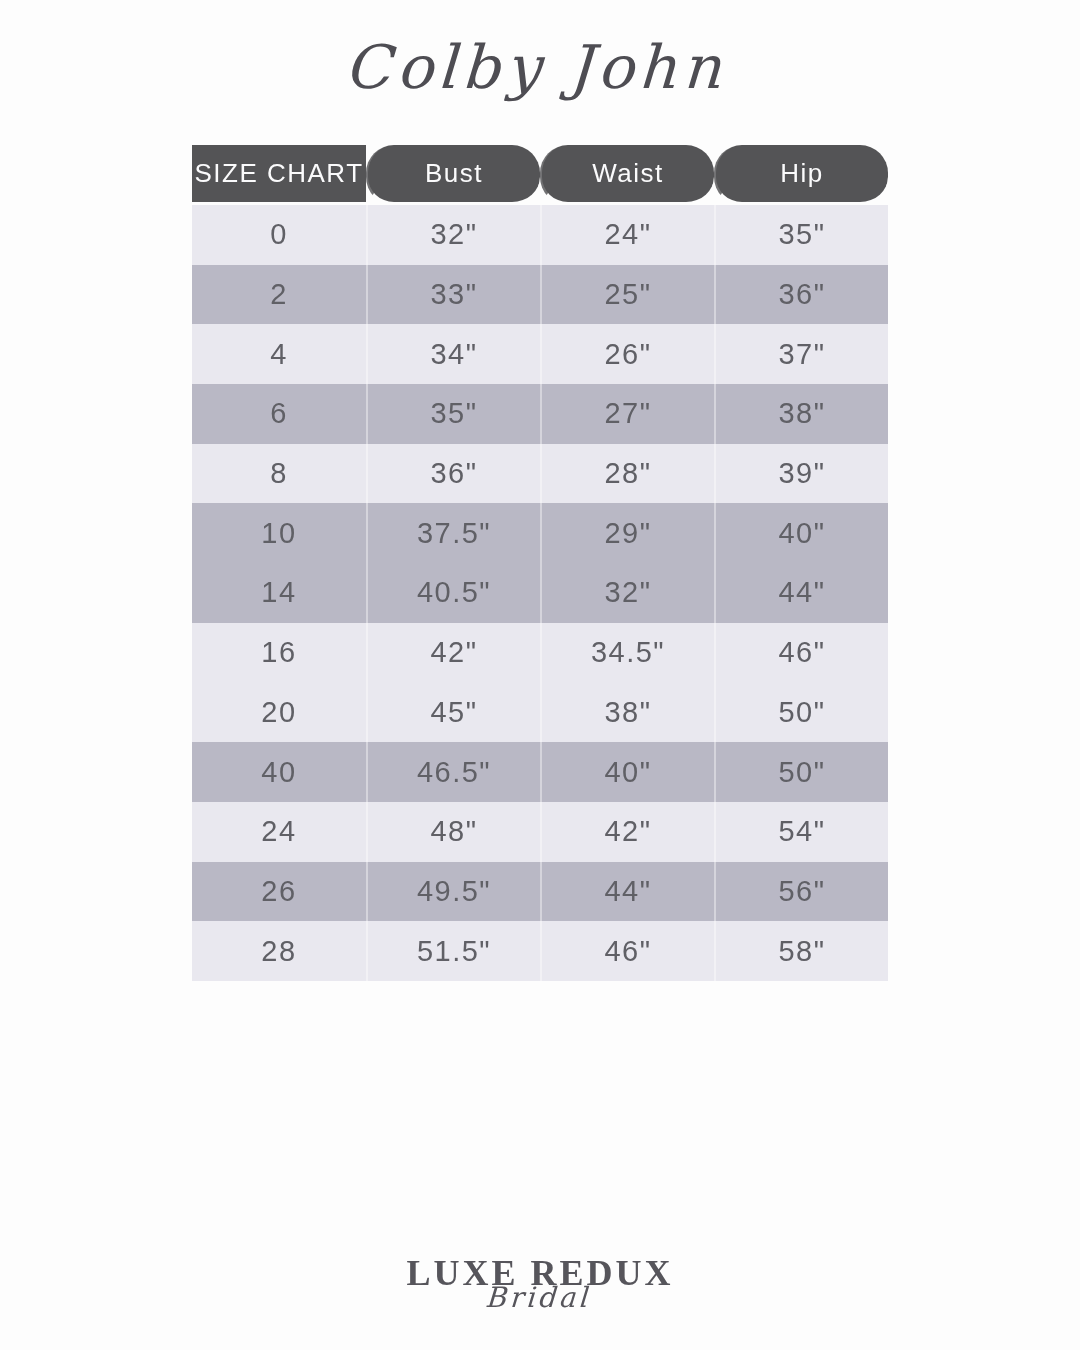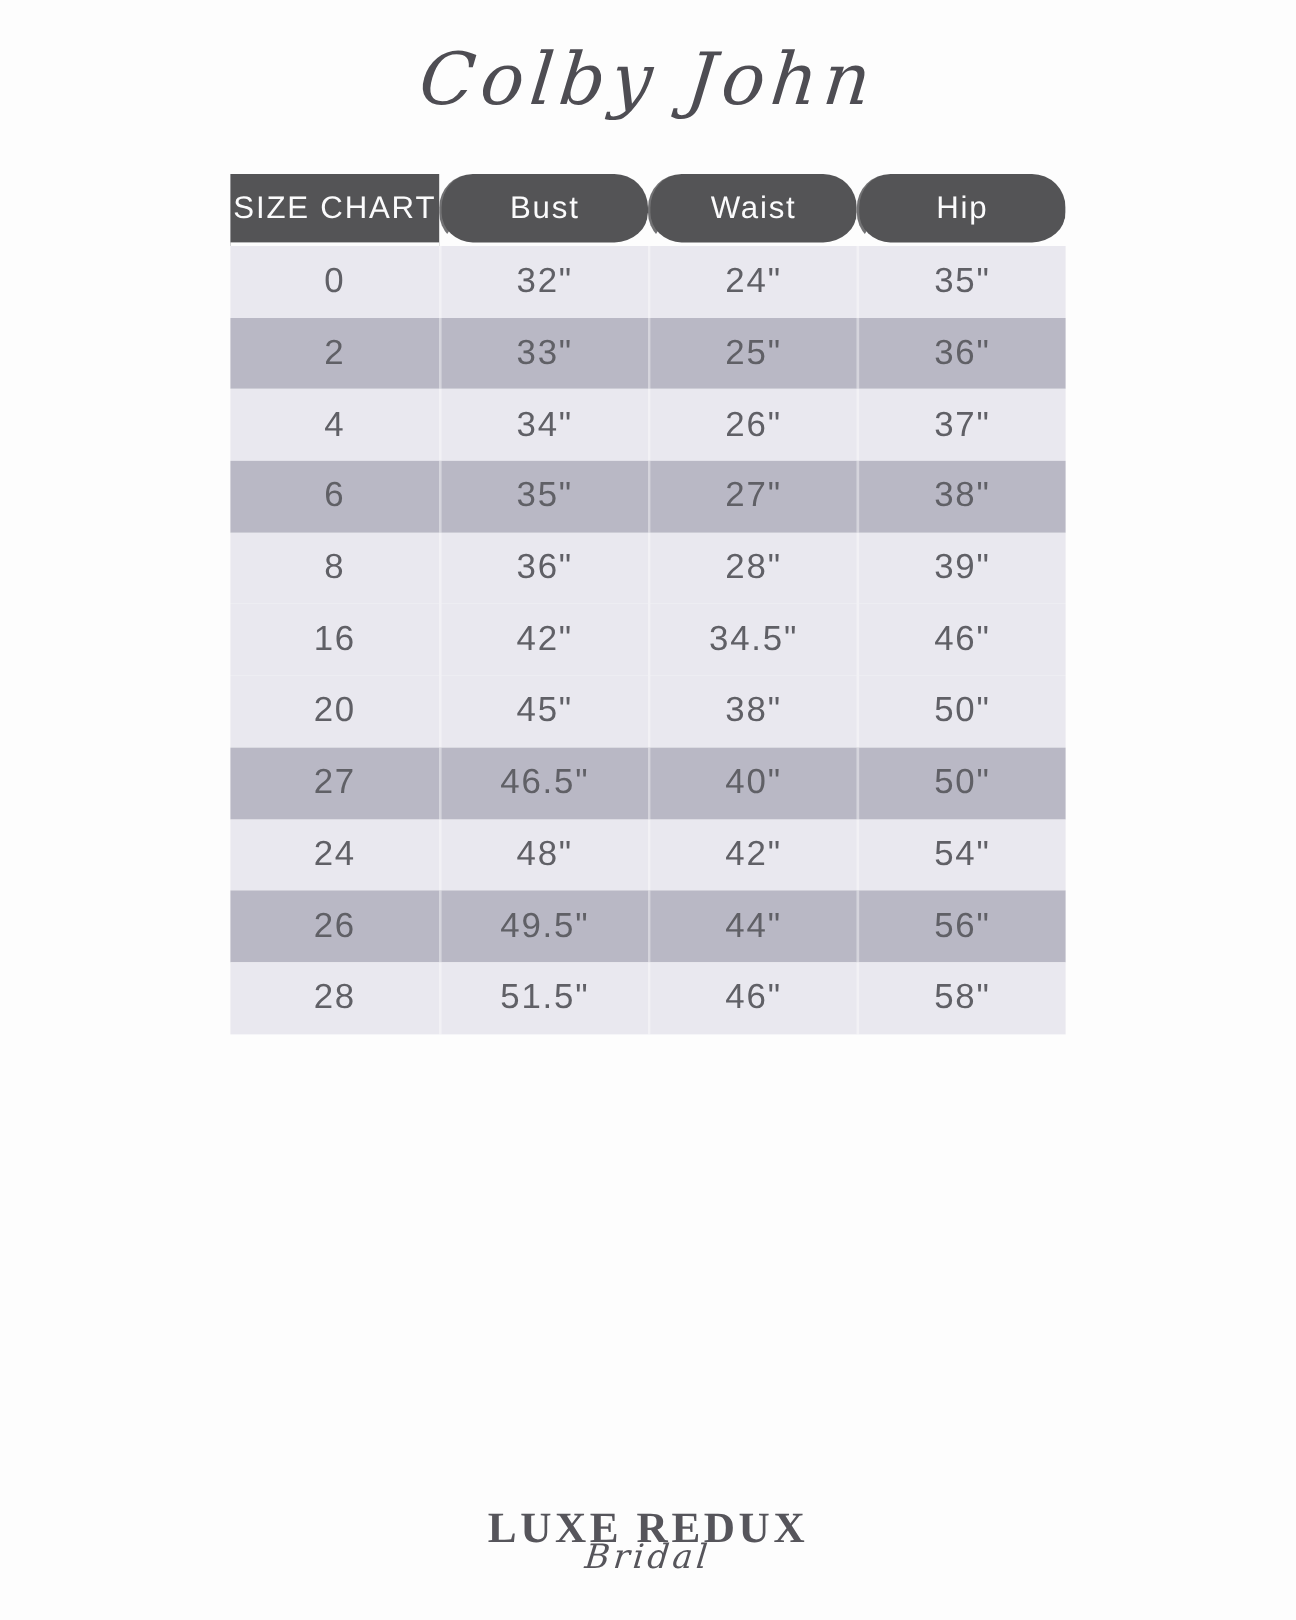--- a/index.html
+++ b/index.html
@@ -127,34 +127,46 @@
         <td>35"</td>
         <td>27"</td>
         <td>38"</td>
       </tr>
       <tr class="light">
         <td>8</td>
         <td>36"</td>
         <td>28"</td>
         <td>39"</td>
       </tr>
+      <tr class="dark">
+        <td>10</td>
+        <td>37.5"</td>
+        <td>29"</td>
+        <td>40"</td>
+      </tr>
+      <tr class="dark">
+        <td>14</td>
+        <td>40.5"</td>
+        <td>32"</td>
+        <td>44"</td>
+      </tr>
       <tr class="light">
         <td>16</td>
         <td>42"</td>
         <td>34.5"</td>
         <td>46"</td>
       </tr>
       <tr class="light">
         <td>20</td>
         <td>45"</td>
         <td>38"</td>
         <td>50"</td>
       </tr>
       <tr class="dark">
-        <td>27</td>
+        <td>40</td>
         <td>46.5"</td>
         <td>40"</td>
         <td>50"</td>
       </tr>
       <tr class="light">
         <td>24</td>
         <td>48"</td>
         <td>42"</td>
         <td>54"</td>
       </tr>

